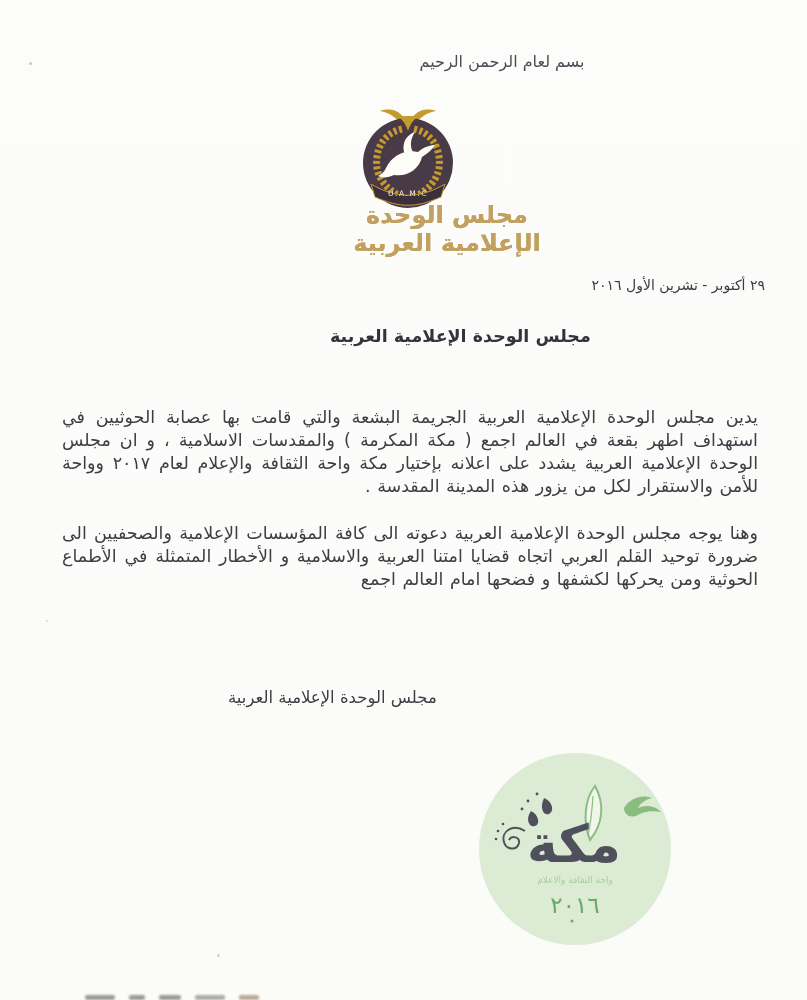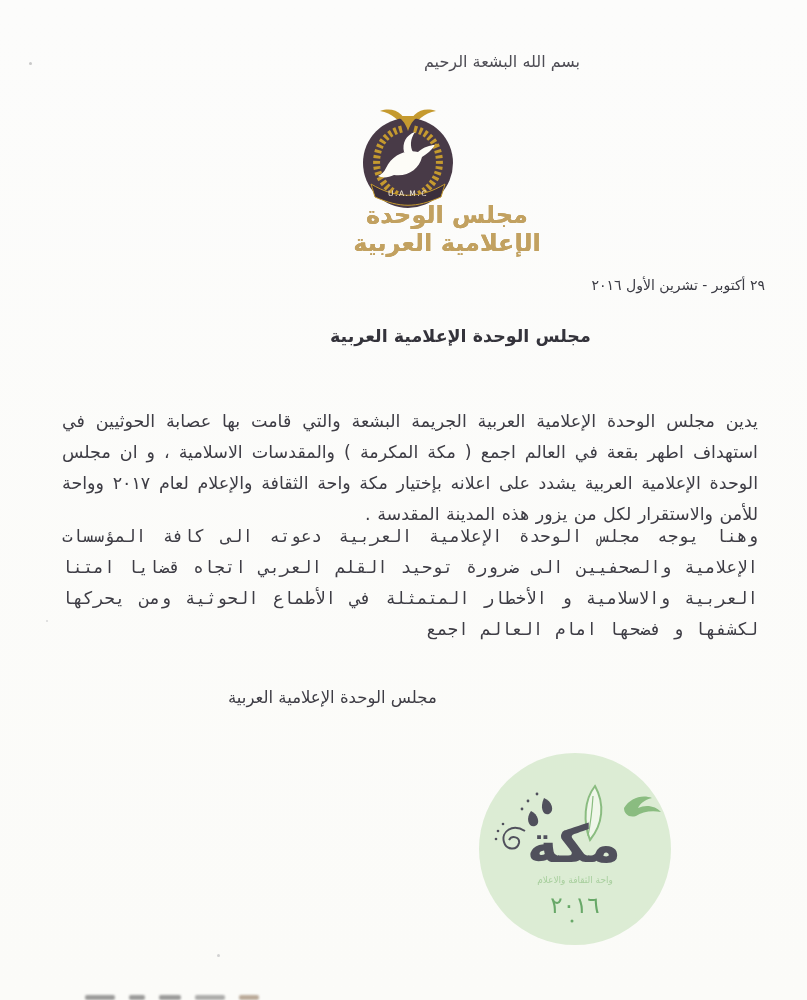--- a/index.html
+++ b/index.html
@@ -35,25 +35,25 @@
   }
 
   .doc-title {
     left:330px; top:326px;
     direction:rtl; font-size:17.5px; font-weight:bold; color:#34333b;
   }
 
   .body-para {
     left:62px; width:696px;
     direction:rtl; text-align:justify;
-    font-size:17.5px; line-height:31px;
+    font-size:17.5px; line-height:23px;
     color:#3e3d45; word-spacing:1px;
   }
   .para-1 { top:406px; }
-  .para-2 { top:522px;font-family:Liberation Mono, monospace; }
+  .para-2 { top:522px; }
 
   .signature {
     left:228px; top:688px;
     direction:rtl; font-size:16.5px; color:#3e3d45;
   }
 
   .mecca-wrap { left:478px; top:752px; width:194px; height:194px; filter:blur(0.3px);text-align:center; }
 
   svg text { font-family:"DejaVu Sans", sans-serif; }
 
@@ -68,21 +68,21 @@
   .smudge:nth-child(2){ width:16px; }
   .smudge:nth-child(3){ width:22px; }
   .smudge:nth-child(4){ width:30px; opacity:0.45; }
   .smudge:nth-child(5){ width:20px; opacity:0.5; background:#7a5a3a; }
 </style>
 </head>
 <body>
 
 <div class="page">
 
-  <div class="abs bismillah">بسم الله البشعة الرحيم</div>
+  <div class="abs bismillah">بسم لعام الرحمن الرحيم</div>
 
   <div class="abs emblem-wrap">
     <svg viewBox="0 0 112 104" width="112" height="104">
 
       <path d="M56 24 C54 9 42 1 28 6 C40 8.5 48 15 52 25 Z" fill="#c59a2f"></path>
       <path d="M56 24 C58 9 70 1 84 6 C72 8.5 64 15 60 25 Z" fill="#c59a2f"></path>
 
       <circle cx="56" cy="58" r="45" fill="#483a47"></circle>
       <path d="M56 26 C53 17 49 13 44 11 L68 11 C63 13 59 17 56 26 Z" fill="#c59a2f"></path>
 

